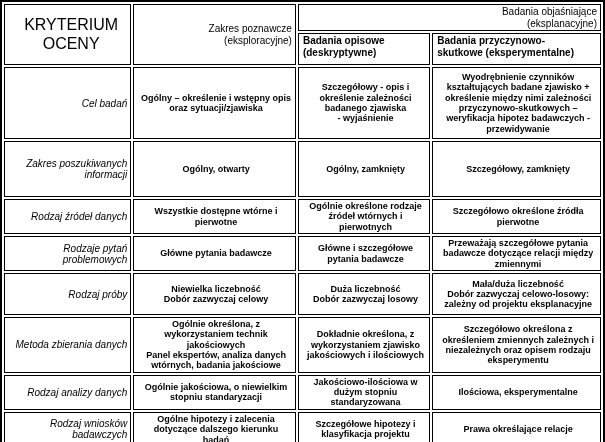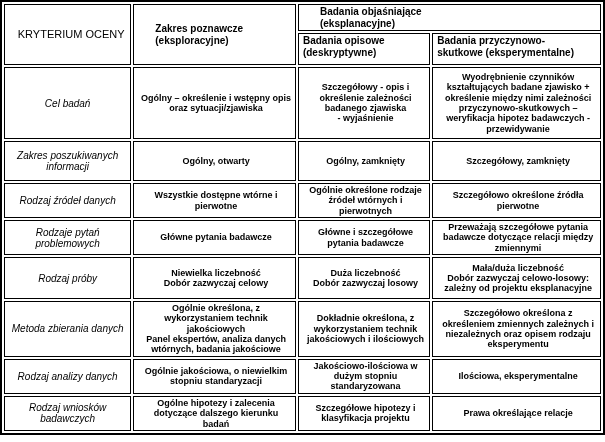--- a/index.html
+++ b/index.html
@@ -24,48 +24,48 @@
     border: 1px solid #000000;
     padding: 1px 3px;
     vertical-align: middle;
     overflow: hidden;
     white-space: pre-line;
     background: #ffffff;
   }
   
   th.h-criterion {
     font-weight: normal;
-    font-size: 11px;
+    font-size: 16px;
     text-align: center;
     line-height: 1.15;
     padding-left: 10px;
   }
   
   th.h-main {
-    font-weight: bold;
+    font-weight: normal;
     font-size: 10px;
-    text-align: left;
+    text-align: right;
     line-height: 1.15;
     padding-left: 21px;
   }
   
   th.h-sub {
     font-weight: bold;
     font-size: 10px;
     text-align: left;
     vertical-align: top;
     line-height: 1.15;
     padding-left: 4px;
   }
   
   td.row-label {
     font-style: italic;
     font-weight: normal;
     font-size: 10px;
-    text-align: center;
+    text-align: right;
     line-height: 1.1;
     margin-left: 20px;
   }
   
   td.data {
     font-weight: bold;
     font-size: 9px;
     text-align: center;
     line-height: 1.15;
     padding-left: 6px;
@@ -97,21 +97,21 @@
     </tr>
 
     <tr style="height:72px">
       <td class="row-label">Cel badań</td>
       <td class="data">Ogólny – określenie i wstępny opis oraz sytuacji/zjawiska</td>
       <td class="data">Szczegółowy - opis i określenie zależności badanego zjawiska
 - wyjaśnienie</td>
       <td class="data">Wyodrębnienie czynników kształtujących badane zjawisko + określenie między nimi zależności przyczynowo-skutkowych – weryfikacja hipotez badawczych - przewidywanie</td>
     </tr>
 
-    <tr style="height:40px">
+    <tr style="height:56px">
       <td class="row-label">Zakres poszukiwanych informacji</td>
       <td class="data">Ogólny, otwarty</td>
       <td class="data">Ogólny, zamknięty</td>
       <td class="data">Szczegółowy, zamknięty</td>
     </tr>
 
     <tr style="height:34px">
       <td class="row-label">Rodzaj źródeł danych</td>
       <td class="data">Wszystkie dostępne wtórne i pierwotne</td>
       <td class="data">Ogólnie określone rodzaje źródeł wtórnych i pierwotnych</td>
@@ -132,21 +132,21 @@
       <td class="data">Duża liczebność
 Dobór zazwyczaj losowy</td>
       <td class="data">Mała/duża liczebność
 Dobór zazwyczaj celowo-losowy: zależny od projektu eksplanacyjne</td>
     </tr>
 
     <tr style="height:53px">
       <td class="row-label">Metoda zbierania danych</td>
       <td class="data">Ogólnie określona, z wykorzystaniem technik jakościowych
 Panel ekspertów, analiza danych wtórnych, badania jakościowe</td>
-      <td class="data">Dokładnie określona, z wykorzystaniem technik jakościowych i ilościowych</td>
+      <td class="data">Dokładnie określona, z wykorzystaniem zjawisko jakościowych i ilościowych</td>
       <td class="data">Szczegółowo określona z określeniem zmiennych zależnych i niezależnych oraz opisem rodzaju eksperymentu</td>
     </tr>
 
     <tr style="height:34px">
       <td class="row-label">Rodzaj analizy danych</td>
       <td class="data">Ogólnie jakościowa, o niewielkim stopniu standaryzacji</td>
       <td class="data">Jakościowo-ilościowa w dużym stopniu standaryzowana</td>
       <td class="data">Ilościowa, eksperymentalne</td>
     </tr>
 

